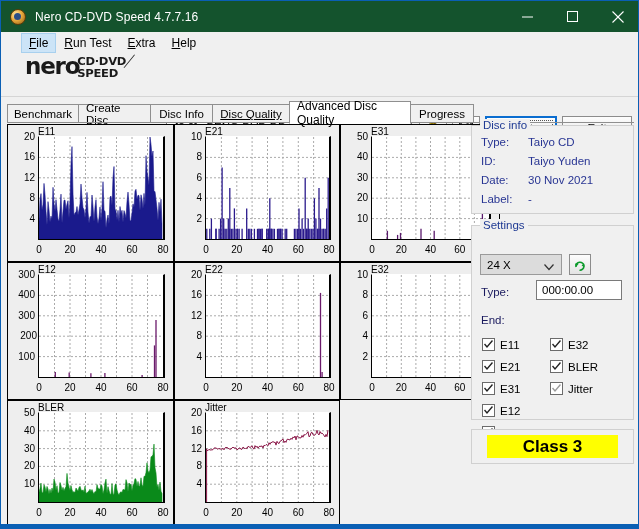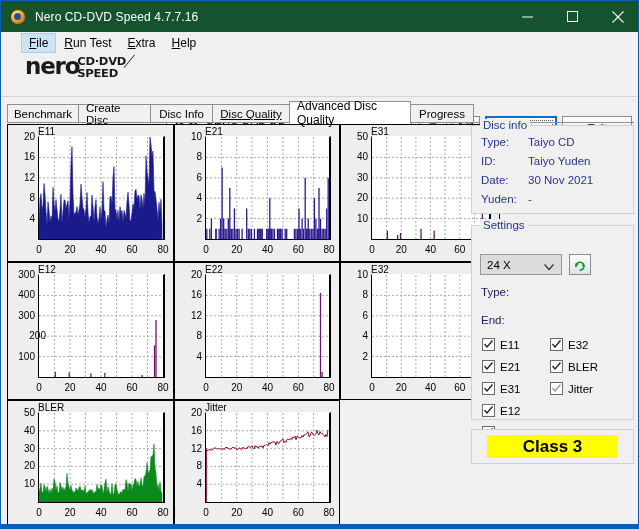--- a/index.html
+++ b/index.html
@@ -687,21 +687,21 @@
             <line x1="16.3" y1="102" x2="16.3" y2="96.9" stroke="#6b1a6b" stroke-width="1.3"></line>
             <line x1="30.2" y1="102" x2="30.2" y2="97.5" stroke="#6b1a6b" stroke-width="1.3"></line>
             <line x1="51.9" y1="102" x2="51.9" y2="98.3" stroke="#6b1a6b" stroke-width="1.3"></line>
             <line x1="65.9" y1="102" x2="65.9" y2="97.9" stroke="#6b1a6b" stroke-width="1.3"></line>
             <line x1="103.1" y1="102" x2="103.1" y2="100.0" stroke="#6b1a6b" stroke-width="1.3"></line>
             <line x1="115.5" y1="102" x2="115.5" y2="70.4" stroke="#6b1a6b" stroke-width="1.3"></line>
             <line x1="117.0" y1="102" x2="117.0" y2="44.9" stroke="#6b1a6b" stroke-width="1.3"></line>
           </svg>
         </div>
         <div class="ytick" style="left: 0px; width: 27px; top: 88.6px;">100</div>
-        <div class="ytick" style="left: 11px; width: 27px; top: 68.2px;">200</div>
+        <div class="ytick" style="left: 2px; width: 27px; top: 68.2px;">200</div>
         <div class="ytick" style="left: 0px; width: 27px; top: 47.8px;">300</div>
         <div class="ytick" style="left: 0px; width: 27px; top: 27.4px;">400</div>
         <div class="ytick" style="left: 0px; width: 27px; top: 7px;">300</div>
         <div class="xtick" style="left: 19px; width: 24px; top: 120px;">0</div>
         <div class="xtick" style="left: 50px; width: 24px; top: 120px;">20</div>
         <div class="xtick" style="left: 81px; width: 24px; top: 120px;">40</div>
         <div class="xtick" style="left: 112px; width: 24px; top: 120px;">60</div>
         <div class="xtick" style="left: 143px; width: 24px; top: 120px;">80</div>
       </div>
       <div class="chart-cell" style="left: 167px; top: 139px; width: 166px; height: 138px;">
@@ -826,21 +826,21 @@
   <div class="side">
 
     <div class="group" style="left:0; top:3px; width:163px; height:89px;">
       <div class="group-cap">Disc info</div>
       <div class="info-row" style="left:9px; top:10px;">Type:</div>
       <div class="info-row" style="left:56px; top:10px;">Taiyo CD</div>
       <div class="info-row" style="left:9px; top:29px;">ID:</div>
       <div class="info-row" style="left:56px; top:29px;">Taiyo Yuden</div>
       <div class="info-row" style="left:9px; top:48px;">Date:</div>
       <div class="info-row" style="left:56px; top:48px;">30 Nov 2021</div>
-      <div class="info-row" style="left:9px; top:67px;">Yuden:</div>
+      <div class="info-row" style="left:9px; top:67px;">Label:</div>
       <div class="info-row" style="left:56px; top:67px;">-</div>
     </div>
 
     <div class="group" style="left:0; top:103px; width:163px; height:195px;">
       <div class="group-cap">Settings</div>
 
       <div class="speed-combo">
         <span>24 X</span>
         <span class="caret">
           <svg width="10" height="7" viewBox="0 0 10 7">
@@ -850,20 +850,23 @@
       </div>
       <div class="refresh-btn">
         <svg width="14" height="14" viewBox="0 0 14 14">
           <path d="M3 9 A4 4 0 1 1 6.5 12.2" fill="none" stroke="#0a9a2a" stroke-width="1.6"></path>
           <polygon points="2,5.5 5.5,6 3,9" fill="#0a9a2a"></polygon>
           <polygon points="11.5,8.5 8.5,8 11,5" fill="#0a9a2a"></polygon>
         </svg>
       </div>
 
       <div class="field-label" style="left:9px; top:60px;">Type:</div>
+      <div class="textbox" style="left:64px; top:54px; width:86px;">
+        <span>000:00.00</span>
+      </div>
 
       <div class="field-label" style="left:9px; top:88px;">End:</div>
 
       <div class="chk" style="left:10px; top:112px;">
         <span class="box">
             <svg width="9" height="9" viewBox="0 0 9 9">
               <polyline points="0.5,4 3,7 8.5,0.5" fill="none" stroke="#222" stroke-width="1.4"></polyline>
             </svg>
           </span>
         <span>E11</span>

